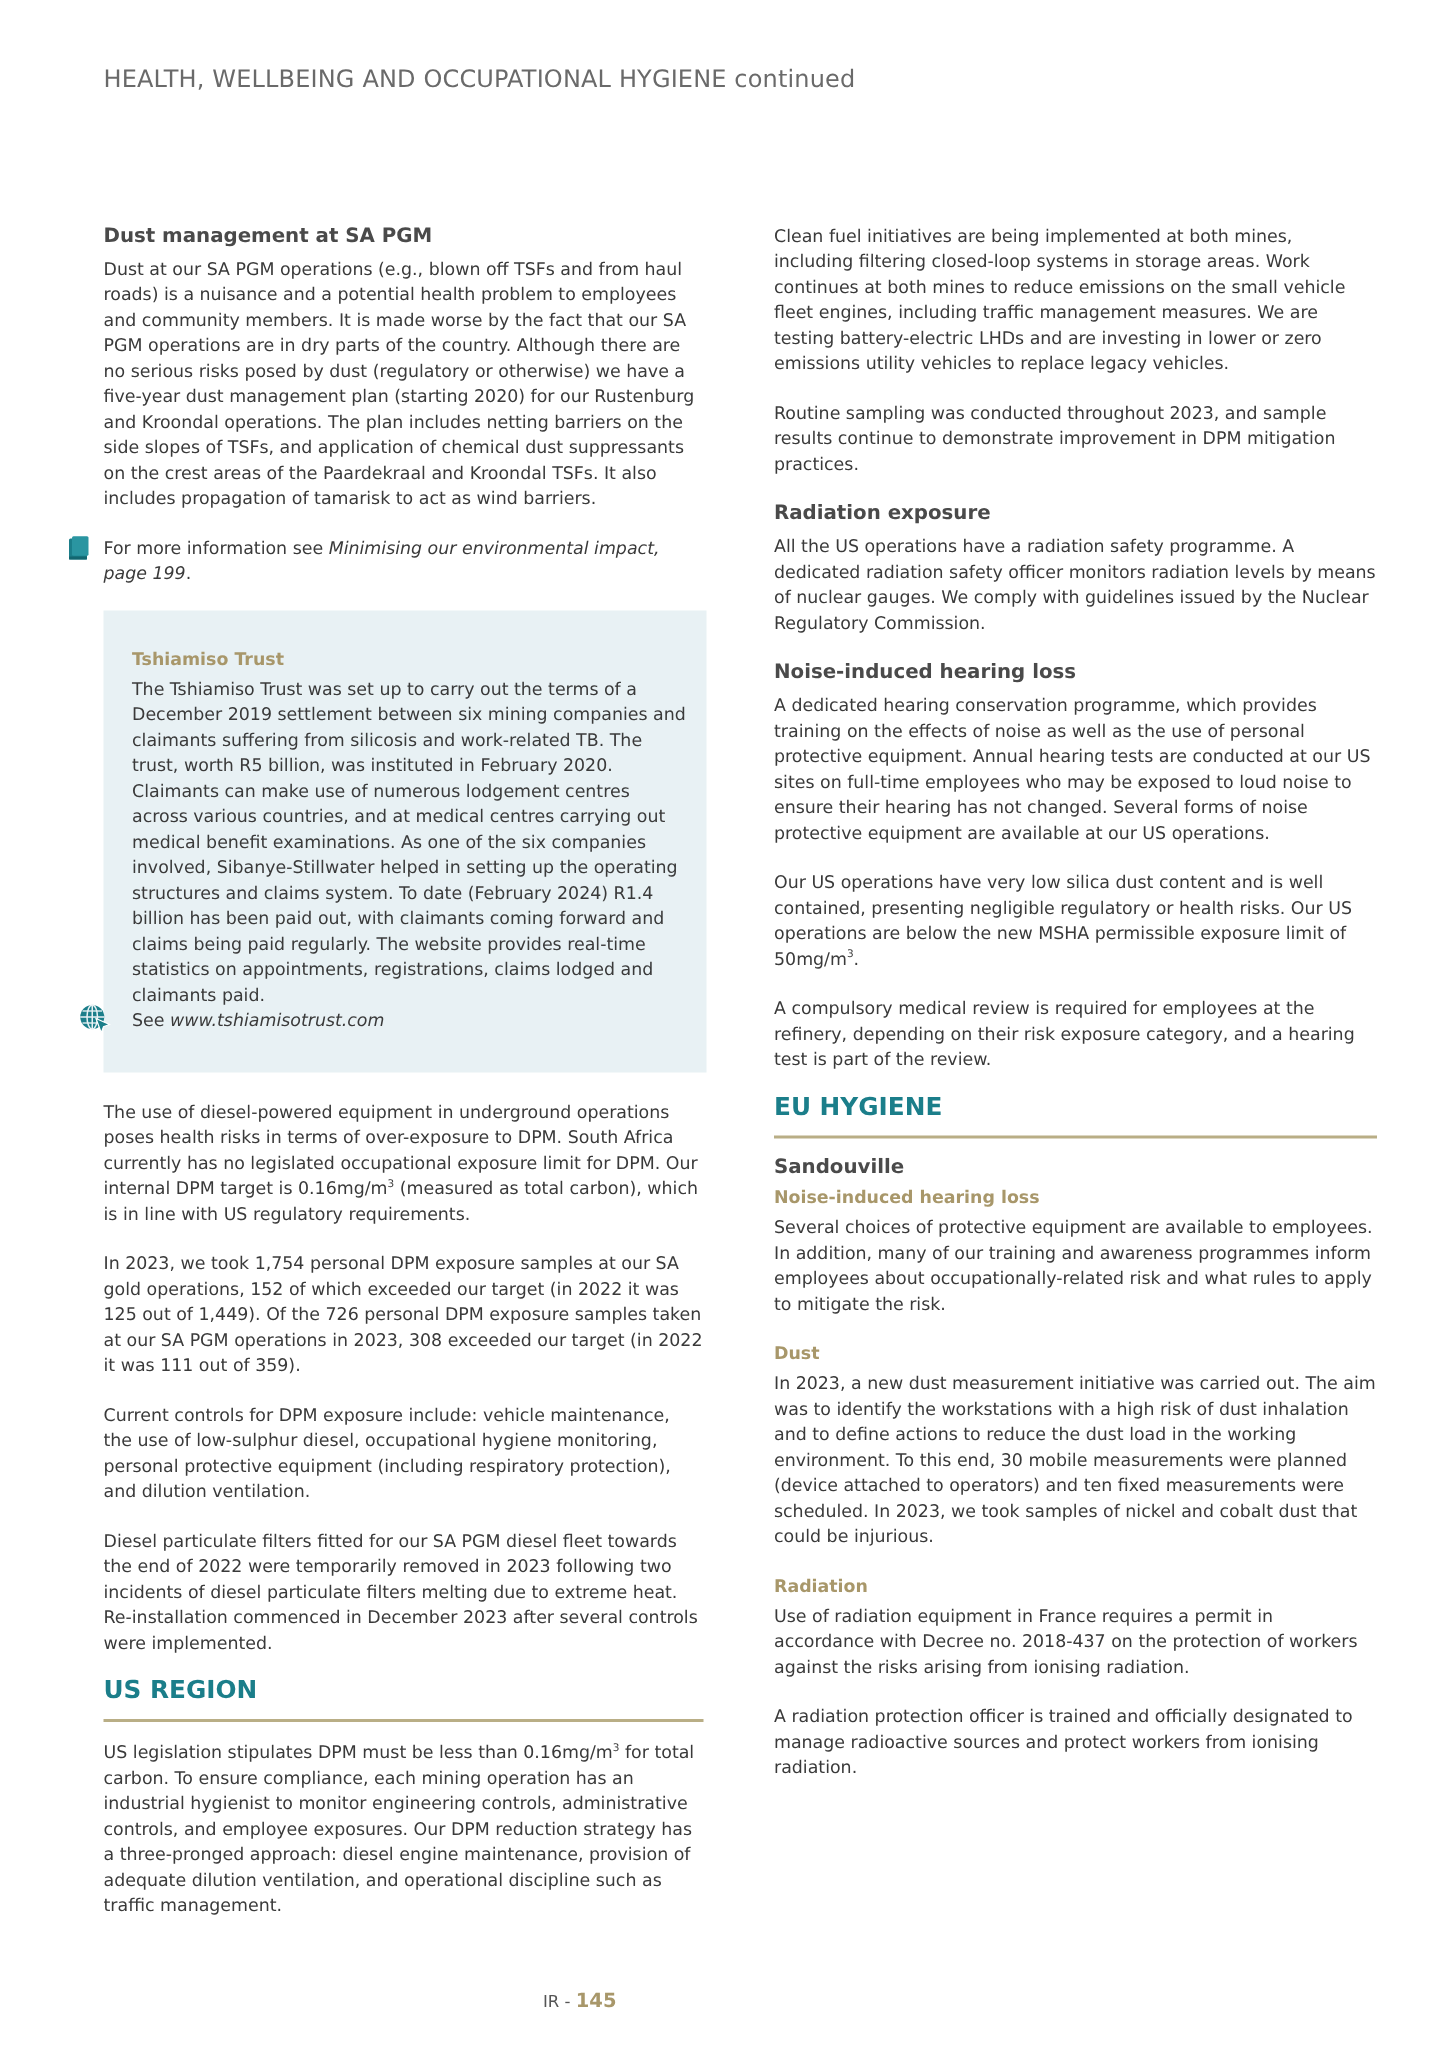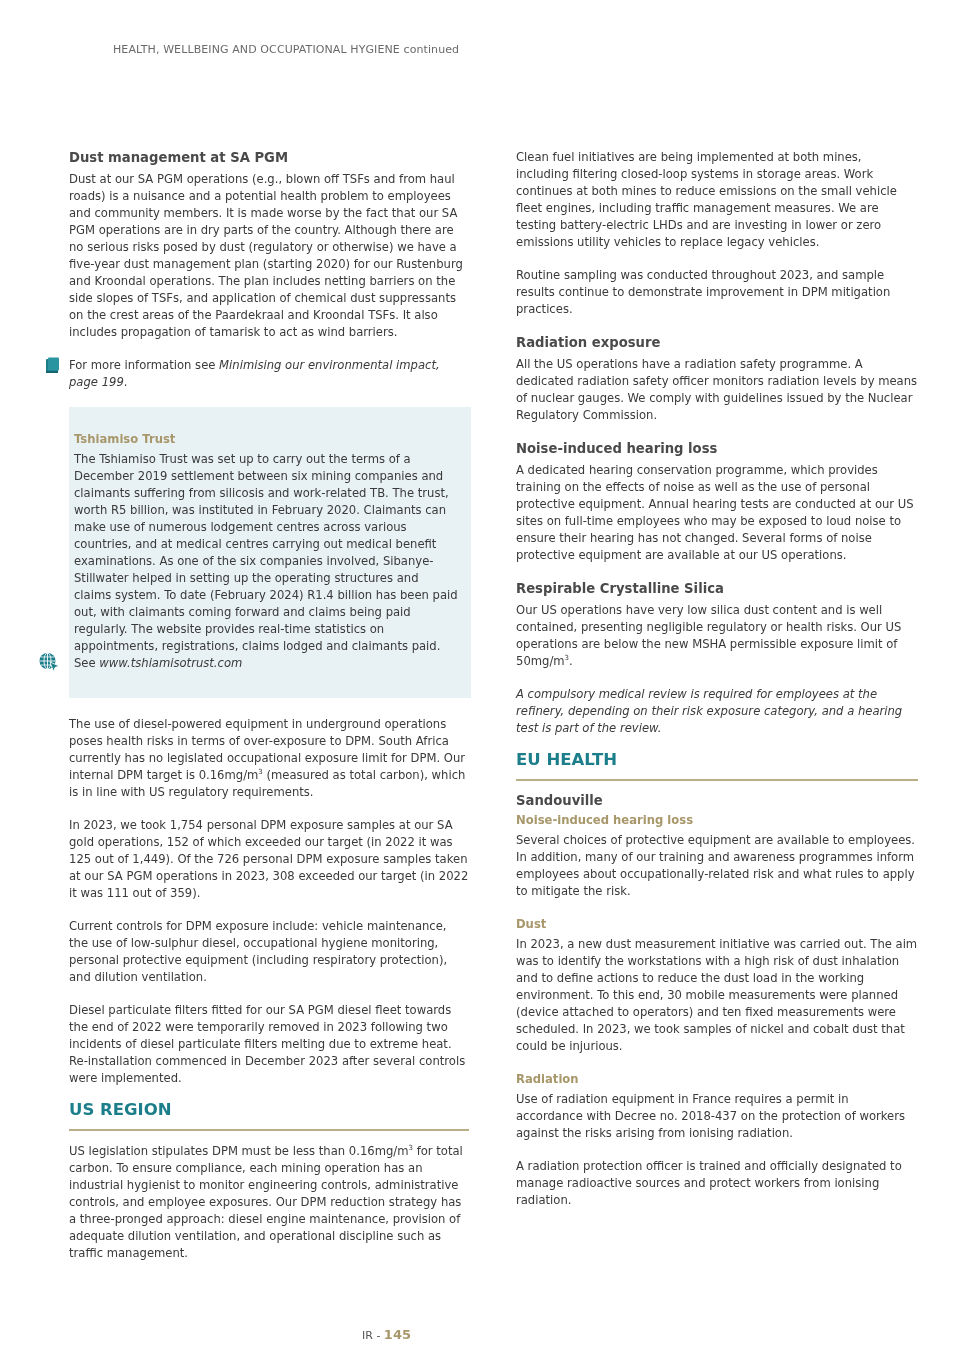--- a/index.html
+++ b/index.html
@@ -1,23 +1,22 @@
 <!DOCTYPE html>
 <html><head>
   <meta charset="utf-8">
   <style>
     html, body { margin: 0; padding: 0; }
     body {
       width: 965px; height: 1365px; background: #ffffff; position: relative;
       font-family: "DejaVu Sans", sans-serif; color: #3c3c3c; overflow: hidden;
     }
     .running-head {
-      position: absolute; left: 69px; top: 43px; font-size: 11px; color: #6a6a6a;
+      position: absolute; left: 69px; top: 43px; font-size: 16px; color: #6a6a6a;
       letter-spacing: 0.1px;
-      margin-left: 44px;
     }
     .col { position: absolute; top: 149px; }
     .col-left { left: 69px; width: 400px; }
     .col-right { left: 494px; width: 402px; margin-left: 22px; }
     h3.sub {
       font-size: 13.2px; font-weight: bold; color: #4a4a4a; margin: 0 0 4px 0; line-height: 18px;
     }
     h4.minor {
       font-size: 11.6px; font-weight: bold; color: #a8976a; margin: 0 0 4px 0; line-height: 16px;
     }
@@ -29,21 +28,21 @@
       font-size: 16.5px; font-weight: bold; color: #1b7e8a; margin: 0; padding-bottom: 8px;
       border-bottom: 2px solid #b9ae86; line-height: 22px;
     }
     .ref {
       position: relative; font-size: 11.6px; line-height: 17px; color: #3a3a3a; margin: 12px 0 16px 0;
     }
     .ref-icon {
       position: absolute; left: -24px; top: 0px; width: 15px; height: 17px;
     }
     .box {
-      position: relative; background: #e8f1f4; margin: 0 0 18px 0; padding: 24px 12px 26px 5px;
+      position: relative; background: #e8f1f4; margin: 0 0 18px 0; padding: 24px 12px 26px 19px;
       margin-right: -2px;
     }
     .box .minor { margin-bottom: 4px; }
     .globe-icon { position: absolute; left: -30px; width: 22px; height: 22px; }
     sup { font-size: 7px; line-height: 0; vertical-align: 5px; }
     .footer {
       position: absolute; top: 1327px; left: 0; width: 773px; text-align: center;
       font-size: 11px; color: #555;
     }
     .footer .pg { color: #a8976a; font-weight: bold; font-size: 13px; }
@@ -107,27 +106,26 @@
     <h3 class="sub">Radiation exposure</h3>
     <p class="body">All the US operations have a radiation safety programme. A dedicated radiation safety officer monitors radiation levels by means of nuclear gauges. We comply with guidelines issued by the Nuclear Regulatory Commission.</p>
   </section>
 
   <section>
     <h3 class="sub">Noise-induced hearing loss</h3>
     <p class="body">A dedicated hearing conservation programme, which provides training on the effects of noise as well as the use of personal protective equipment. Annual hearing tests are conducted at our US sites on full-time employees who may be exposed to loud noise to ensure their hearing has not changed. Several forms of noise protective equipment are available at our US operations.</p>
   </section>
 
   <section>
-    <h3 class="sub">Respirable Crystalline Silica</h3>
     <p class="body"><span>Our US operations have very low silica dust content and is well contained, presenting negligible regulatory or health risks. Our US operations are below the new MSHA permissible exposure limit of 50mg/m</span><sup>3</sup><span>.</span></p>
-    <p class="body" style="margin-bottom:12px;font-style:italic;">A compulsory medical review is required for employees at the refinery, depending on their risk exposure category, and a hearing test is part of the review.</p>
+    <p class="body" style="margin-bottom:12px;">A compulsory medical review is required for employees at the refinery, depending on their risk exposure category, and a hearing test is part of the review.</p>
   </section>
 
   <section>
-    <h2 class="region-head">EU HEALTH</h2>
+    <h2 class="region-head">EU HYGIENE</h2>
     <div style="height:11px;"></div>
     <h3 class="sub" style="margin-bottom:2px;">Sandouville</h3>
     <h4 class="minor">Noise-induced hearing loss</h4>
     <p class="body">Several choices of protective equipment are available to employees. In addition, many of our training and awareness programmes inform employees about occupationally-related risk and what rules to apply to mitigate the risk.</p>
     <h4 class="minor">Dust</h4>
     <p class="body">In 2023, a new dust measurement initiative was carried out. The aim was to identify the workstations with a high risk of dust inhalation and to define actions to reduce the dust load in the working environment. To this end, 30 mobile measurements were planned (device attached to operators) and ten fixed measurements were scheduled. In 2023, we took samples of nickel and cobalt dust that could be injurious.</p>
     <h4 class="minor">Radiation</h4>
     <p class="body">Use of radiation equipment in France requires a permit in accordance with Decree no. 2018-437 on the protection of workers against the risks arising from ionising radiation.</p>
     <p class="body">A radiation protection officer is trained and officially designated to manage radioactive sources and protect workers from ionising radiation.</p>
   </section>

